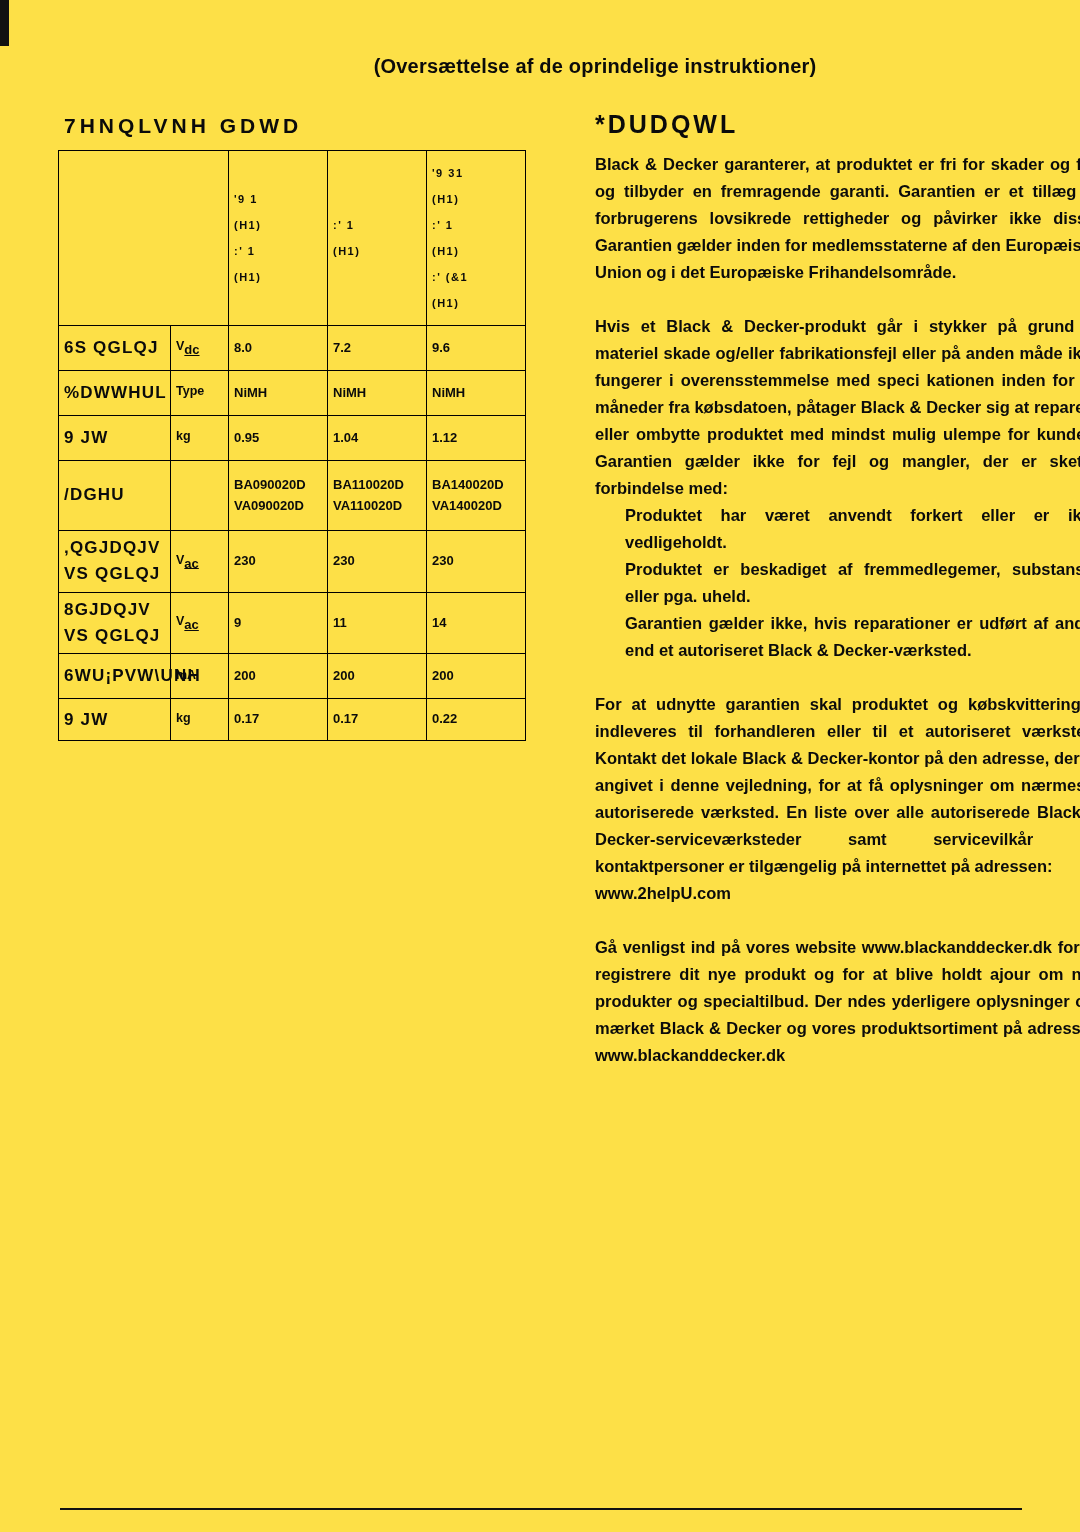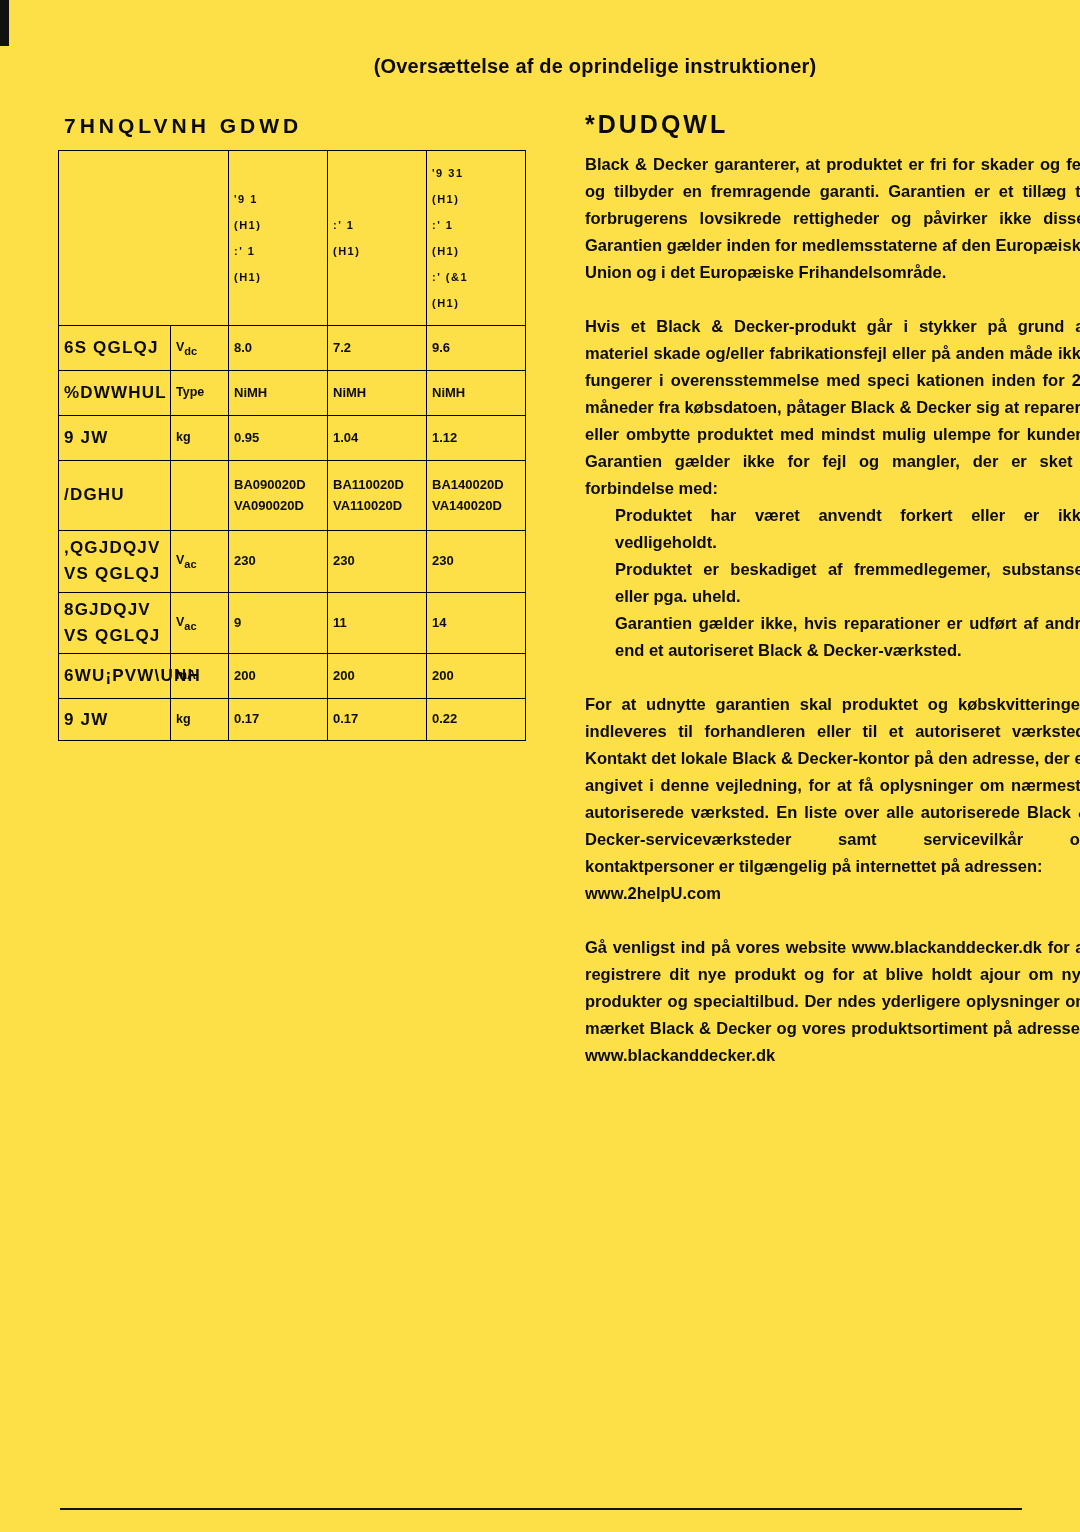--- a/index.html
+++ b/index.html
@@ -16,21 +16,21 @@
   .title {
     padding-top:55px;
     text-align:center;
     font-size:20px;
     font-weight:bold;
     letter-spacing:0.2px;
     margin-left:110px;
   }
   .columns {
     display:flex;
-    gap:20px;
+    gap:30px;
     margin:30px 0 0 58px;
     width:1002px;
   }
   .left-col { width:467px; flex:0 0 467px; }
   .right-col { width:505px; flex:0 0 505px;margin-left:40px; }
   .garbled-heading {
     font-size:21px;
     font-weight:bold;
     letter-spacing:4px;
     margin:6px 0 12px 6px;
@@ -58,21 +58,21 @@
     padding-top:6px;
   }
   td.lbl {
     font-size:17px;
     letter-spacing:1.2px;
     white-space:pre-line;
     line-height:1.55;
     padding-left:8px;
   }
   td.unit { font-size:12.5px; padding-left:4px; }
-  td.unit sub { font-size:11px; }
+  td.unit sub { font-size:13px;text-decoration:underline; }
   td.val {
     font-size:13px;
     white-space:pre-line;
     line-height:1.6;
     padding-left:6px;
   }
   .right-col p {
     font-size:16.5px;
     font-weight:bold;
     line-height:27px;

